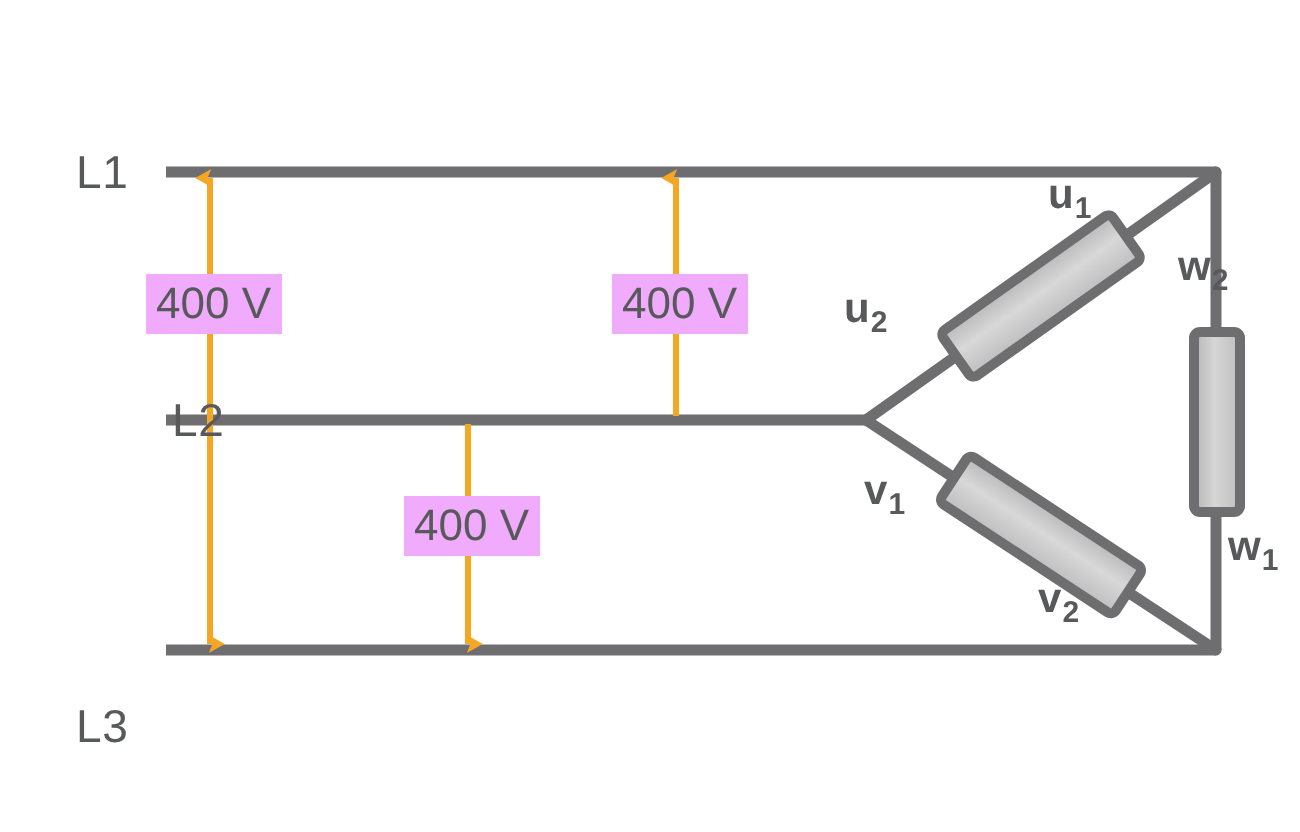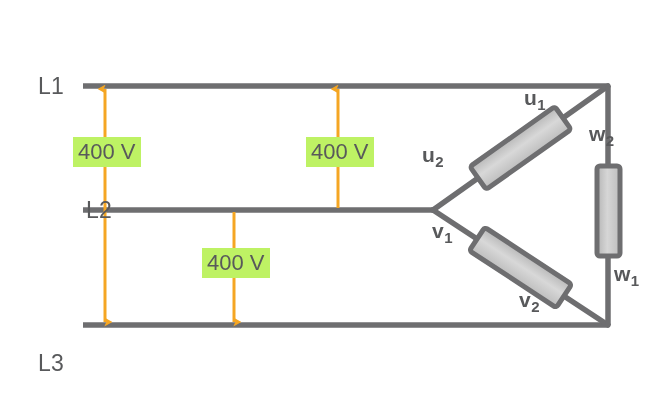--- a/index.html
+++ b/index.html
@@ -26,21 +26,21 @@
     position: absolute;
     font-size: 23px;
     color: #58595b;
     letter-spacing: 0.3px;
     white-space: nowrap;
   }
   .voltage-label {
     position: absolute;
     font-size: 22px;
     color: #58595b;
-    background: #bef264;
+    background: #f0abfc;
     padding: 2px 5px;
     white-space: nowrap;
   }
   .terminal-label {
     position: absolute;
     font-size: 21px;
     color: #58595b;
     white-space: nowrap;
     font-weight: bold;
   }
@@ -129,21 +129,21 @@
   <div class="voltage-label" style="left:202px; top:248px;">400 V</div>
 
   <div class="terminal-label" style="left:524px; top:86px;">
     <span>u</span><span class="sub">1</span>
   </div>
 
   <div class="terminal-label" style="left:422px; top:143px;">
     <span>u</span><span class="sub">2</span>
   </div>
 
-  <div class="terminal-label" style="left:432px; top:219px;">
+  <div class="terminal-label" style="left:432px; top:234px;">
     <span>v</span><span class="sub">1</span>
   </div>
 
   <div class="terminal-label" style="left:519px; top:288px;text-align:right;">
     <span>v</span><span class="sub">2</span>
   </div>
 
   <div class="terminal-label" style="left:589px; top:122px;">
     <span>w</span><span class="sub">2</span>
   </div>

